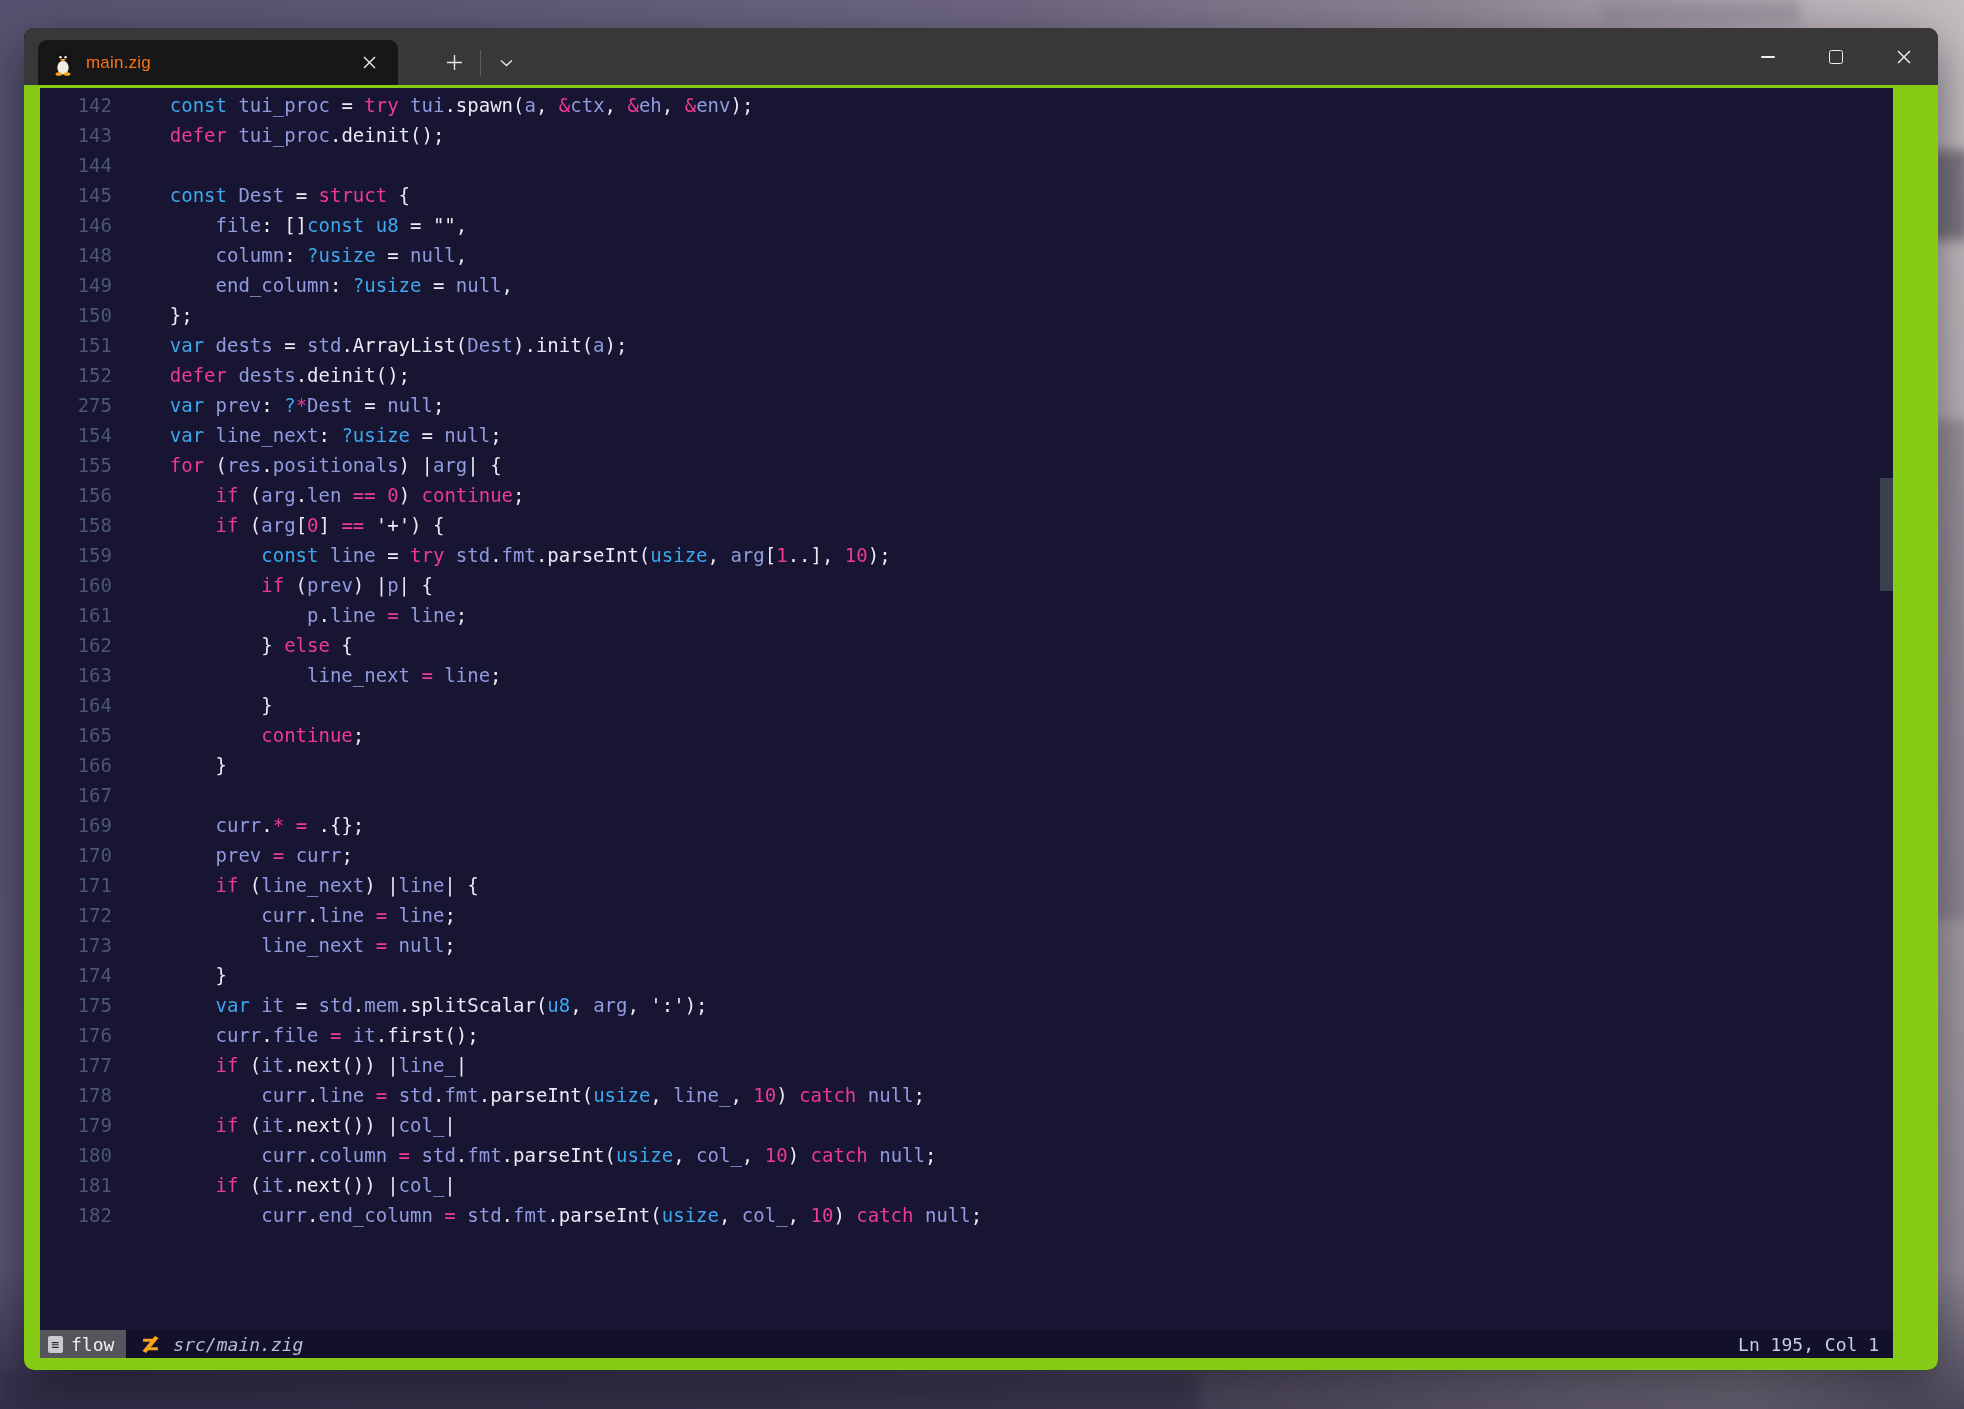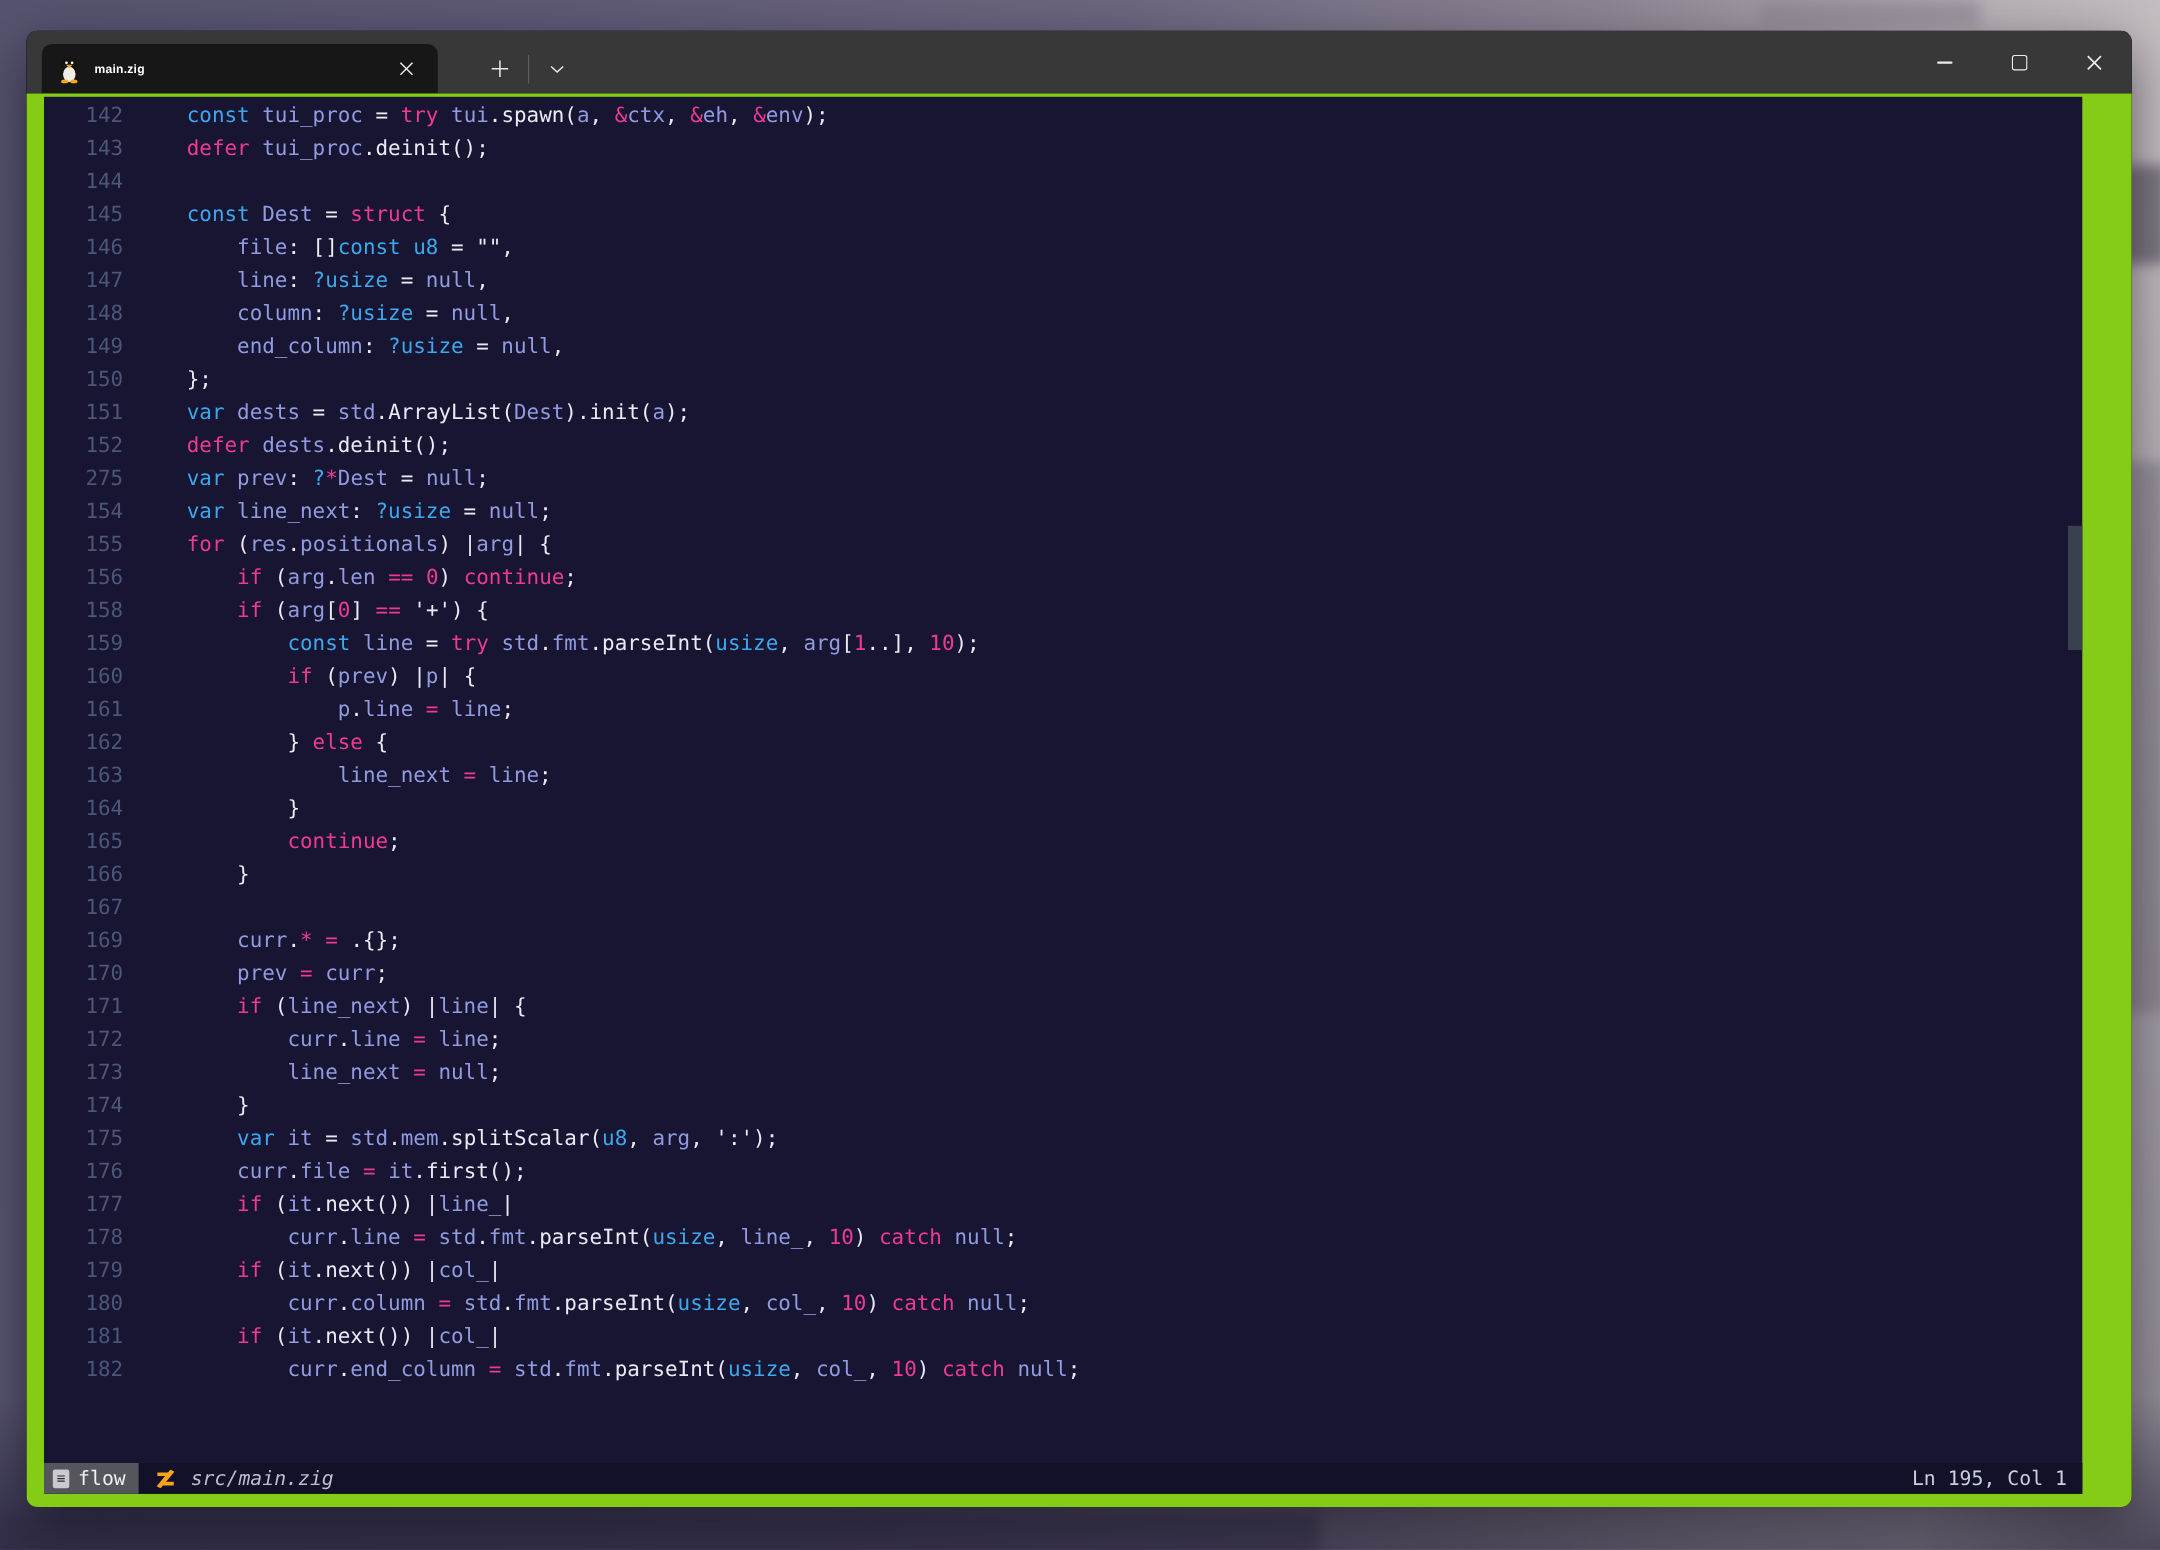--- a/index.html
+++ b/index.html
@@ -20,21 +20,21 @@
   }
   .titlebar{
     position:absolute;left:0;top:0;width:100%;height:57px;background:#383838;
   }
   .tab{
     position:absolute;left:14px;top:12px;width:360px;height:45px;
     background:#171717;border-radius:9px 9px 0 0;
     display:flex;align-items:center;gap:12px;padding:0 14px;box-sizing:border-box;
   }
   .tab-icon{width:22px;height:26px;flex:0 0 auto;display:block;}
-  .tab-title{color:#ffffff;font-size:11px;font-weight:700;letter-spacing:.2px;flex:1 1 auto;}
+  .tab-title{color:#f97316;font-size:17px;font-weight:400;letter-spacing:.2px;flex:1 1 auto;}
   .tab-close{width:30px;height:30px;display:flex;align-items:center;justify-content:center;border-radius:4px;cursor:pointer;}
   .newtab-btn{
     position:absolute;left:408px;top:12px;width:44px;height:45px;
     color:#e8e8e8;display:flex;align-items:center;justify-content:center;cursor:pointer;
   }
   .tb-sep{position:absolute;left:456px;top:22px;width:1px;height:26px;background:#5d5d5d;}
   .dd-btn{
     position:absolute;left:462px;top:12px;width:40px;height:45px;
     display:flex;align-items:center;justify-content:center;cursor:pointer;
   }
@@ -147,21 +147,20 @@
 
   <div class="content">
     <div class="editor">
 
       <div class="code-area">
           <div class="row"><span class="ln">142</span><span class="code"><span class="tk-w">    </span><span class="tk-b">const</span><span class="tk-w"> </span><span class="tk-i">tui_proc</span><span class="tk-w"> = </span><span class="tk-k">try</span><span class="tk-w"> </span><span class="tk-i">tui</span><span class="tk-w">.spawn(</span><span class="tk-i">a</span><span class="tk-w">, </span><span class="tk-k">&amp;</span><span class="tk-i">ctx</span><span class="tk-w">, </span><span class="tk-k">&amp;</span><span class="tk-i">eh</span><span class="tk-w">, </span><span class="tk-k">&amp;</span><span class="tk-i">env</span><span class="tk-w">);</span></span></div>
           <div class="row"><span class="ln">143</span><span class="code"><span class="tk-w">    </span><span class="tk-k">defer</span><span class="tk-w"> </span><span class="tk-i">tui_proc</span><span class="tk-w">.deinit();</span></span></div>
           <div class="row"><span class="ln">144</span><span class="code"></span></div>
           <div class="row"><span class="ln">145</span><span class="code"><span class="tk-w">    </span><span class="tk-b">const</span><span class="tk-w"> </span><span class="tk-i">Dest</span><span class="tk-w"> = </span><span class="tk-k">struct</span><span class="tk-w"> {</span></span></div>
           <div class="row"><span class="ln">146</span><span class="code"><span class="tk-w">        </span><span class="tk-i">file</span><span class="tk-w">: []</span><span class="tk-b">const</span><span class="tk-w"> </span><span class="tk-b">u8</span><span class="tk-w"> = "",</span></span></div>
-          <div class="row"><span class="ln">147</span><span class="code"><span class="tk-w">        </span><span class="tk-i">line</span><span class="tk-w">: </span><span class="tk-b">?usize</span><span class="tk-w"> = </span><span class="tk-i">null</span><span class="tk-w">,</span></span></div>
           <div class="row"><span class="ln">148</span><span class="code"><span class="tk-w">        </span><span class="tk-i">column</span><span class="tk-w">: </span><span class="tk-b">?usize</span><span class="tk-w"> = </span><span class="tk-i">null</span><span class="tk-w">,</span></span></div>
           <div class="row"><span class="ln">149</span><span class="code"><span class="tk-w">        </span><span class="tk-i">end_column</span><span class="tk-w">: </span><span class="tk-b">?usize</span><span class="tk-w"> = </span><span class="tk-i">null</span><span class="tk-w">,</span></span></div>
           <div class="row"><span class="ln">150</span><span class="code"><span class="tk-w">    };</span></span></div>
           <div class="row"><span class="ln">151</span><span class="code"><span class="tk-w">    </span><span class="tk-b">var</span><span class="tk-w"> </span><span class="tk-i">dests</span><span class="tk-w"> = </span><span class="tk-i">std</span><span class="tk-w">.ArrayList(</span><span class="tk-i">Dest</span><span class="tk-w">).init(</span><span class="tk-i">a</span><span class="tk-w">);</span></span></div>
           <div class="row"><span class="ln">152</span><span class="code"><span class="tk-w">    </span><span class="tk-k">defer</span><span class="tk-w"> </span><span class="tk-i">dests</span><span class="tk-w">.deinit();</span></span></div>
           <div class="row"><span class="ln">275</span><span class="code"><span class="tk-w">    </span><span class="tk-b">var</span><span class="tk-w"> </span><span class="tk-i">prev</span><span class="tk-w">: </span><span class="tk-b">?</span><span class="tk-k">*</span><span class="tk-i">Dest</span><span class="tk-w"> = </span><span class="tk-i">null</span><span class="tk-w">;</span></span></div>
           <div class="row"><span class="ln">154</span><span class="code"><span class="tk-w">    </span><span class="tk-b">var</span><span class="tk-w"> </span><span class="tk-i">line_next</span><span class="tk-w">: </span><span class="tk-b">?usize</span><span class="tk-w"> = </span><span class="tk-i">null</span><span class="tk-w">;</span></span></div>
           <div class="row"><span class="ln">155</span><span class="code"><span class="tk-w">    </span><span class="tk-k">for</span><span class="tk-w"> (</span><span class="tk-i">res</span><span class="tk-w">.</span><span class="tk-i">positionals</span><span class="tk-w">) |</span><span class="tk-i">arg</span><span class="tk-w">| {</span></span></div>
           <div class="row"><span class="ln">156</span><span class="code"><span class="tk-w">        </span><span class="tk-k">if</span><span class="tk-w"> (</span><span class="tk-i">arg</span><span class="tk-w">.</span><span class="tk-i">len</span><span class="tk-w"> </span><span class="tk-k">==</span><span class="tk-w"> </span><span class="tk-k">0</span><span class="tk-w">) </span><span class="tk-k">continue</span><span class="tk-w">;</span></span></div>
           <div class="row"><span class="ln">158</span><span class="code"><span class="tk-w">        </span><span class="tk-k">if</span><span class="tk-w"> (</span><span class="tk-i">arg</span><span class="tk-w">[</span><span class="tk-k">0</span><span class="tk-w">] </span><span class="tk-k">==</span><span class="tk-w"> '+') {</span></span></div>

